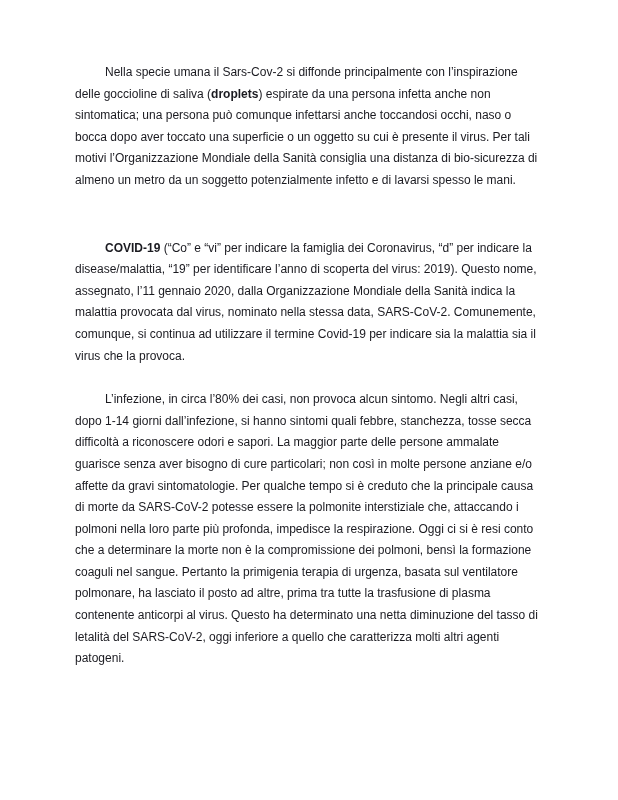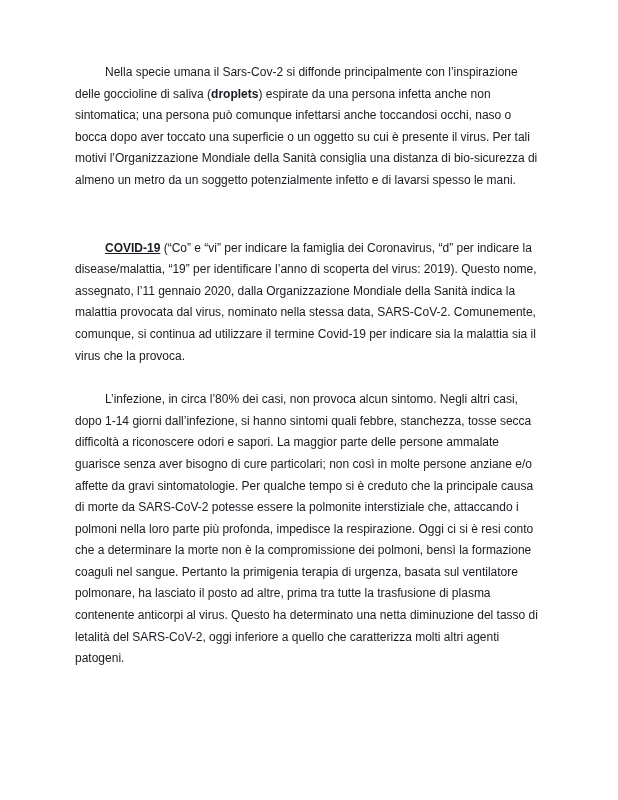--- a/index.html
+++ b/index.html
@@ -49,21 +49,20 @@
   p.para.gap-small {
     margin-bottom: 22px;
   }
 
   .term-strong {
     font-weight: bold;
   }
 
   .term-strong-underline {
     font-weight: bold;
-    text-decoration: underline;
     text-underline-offset: 1px;
   }
 </style>
 </head>
 <body>
 
 <div class="page">
   <div class="doc-body">
 
     <p class="para gap-large">Nella specie umana il Sars-Cov-2 si diffonde principalmente con l’inspirazione delle goccioline di saliva (<span class="term-strong">droplets</span>) espirate da una persona infetta anche non sintomatica; una persona può comunque infettarsi anche toccandosi occhi, naso o bocca dopo aver toccato una superficie o un oggetto su cui è presente il virus. Per tali motivi l’Organizzazione Mondiale della Sanità consiglia una distanza di bio-sicurezza di almeno un metro da un soggetto potenzialmente infetto e di lavarsi spesso le mani.</p>

